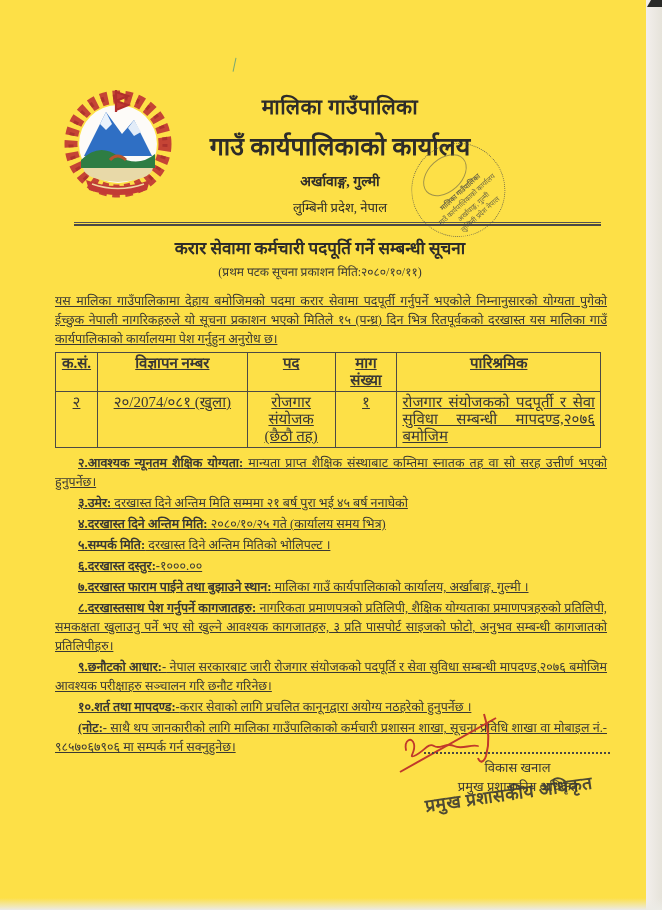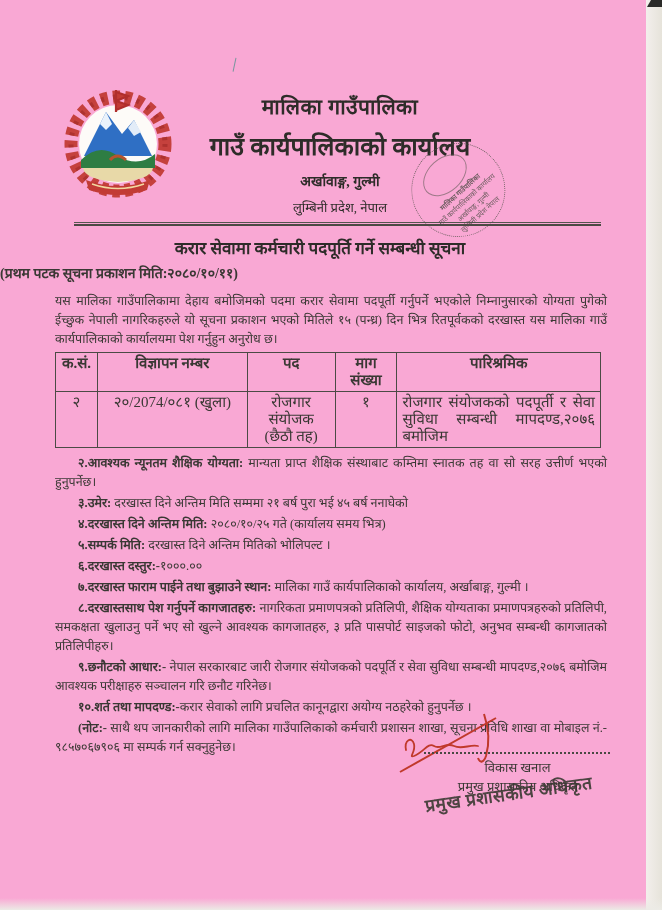--- a/index.html
+++ b/index.html
@@ -1,21 +1,21 @@
 <!DOCTYPE html>
 <html><head>
 <meta charset="utf-8">
 <style>
   * { margin:0; padding:0; box-sizing:border-box; }
   html,body { background:#d8d4cd; }
   .paper {
     position:relative;
     width:662px; height:910px;
     margin:0 auto;
-    background:#f9a8d4;
+    background:#fde047;
     color:#35332f;
     font-family:"Liberation Serif","DejaVu Serif",serif;
     overflow:hidden;
   }
   .edge-right {
     position:absolute; right:0; top:0; width:16px; height:100%;
     background:linear-gradient(to right,#f3efec,#e6e3da);
   }
   .edge-bottom {
     position:absolute; left:0; bottom:0; width:100%; height:12px;
@@ -64,29 +64,30 @@
     position:absolute; left:74px; top:222px; width:527px; height:4px;
     border-top:1px solid #56544f; border-bottom:2px solid #4c4a45;
   }
 
   
   .notice-title {
     position:absolute; left:0; top:236px; width:640px; text-align:center;
     font-size:17px; font-weight:bold; color:#2e2c29;
   }
   .notice-subtitle {
-    position:absolute; left:0; top:263px; width:640px; 
-    font-size:14px; font-weight:bold; color:#3a3834;
+    position:absolute; left:0; top:263px; width:640px; text-align:center;
+    font-size:12px; font-weight:normal; color:#3a3834;
   }
 
   
   .body-flow {
     position:absolute; left:55px; top:292px; width:552px;
     font-size:12.5px; line-height:19px; color:#3a3834;
     text-align:justify;
+    text-decoration:underline;
   }
   .body-flow p { margin:0 0 2px 0; }
   .lbl { font-weight:bold;margin-left:23px; }
   .sec-heading { font-weight:bold; margin-top:3px !important; }
 
   table.vacancy {
     border-collapse:collapse; width:546px; margin:3px 0 6px 0;
     font-size:15px; line-height:17px;
   }
   table.vacancy th, table.vacancy td {

